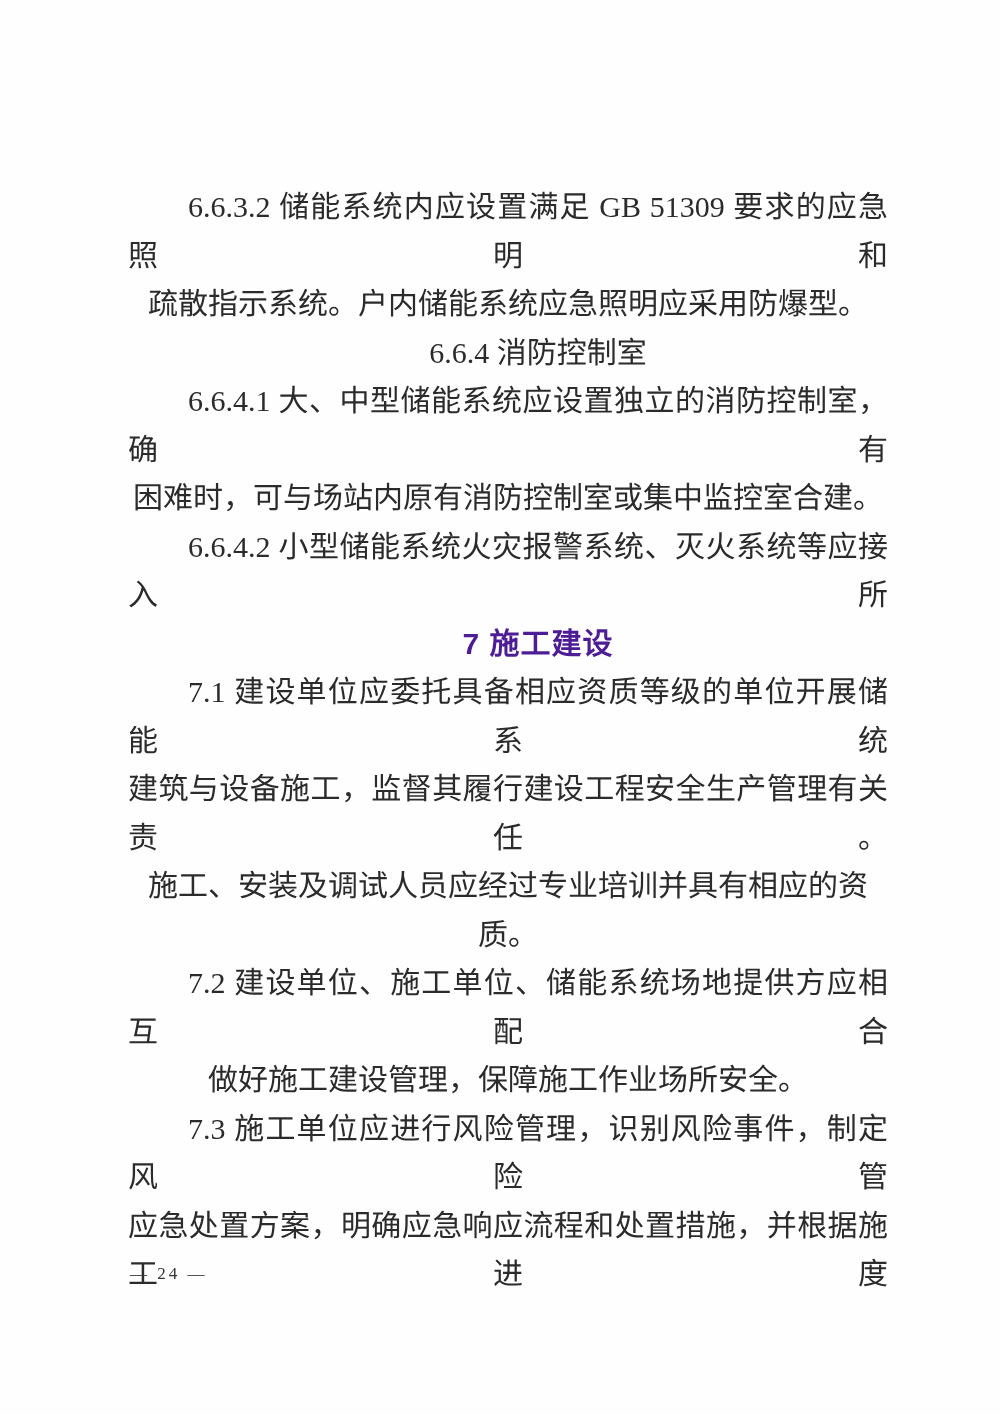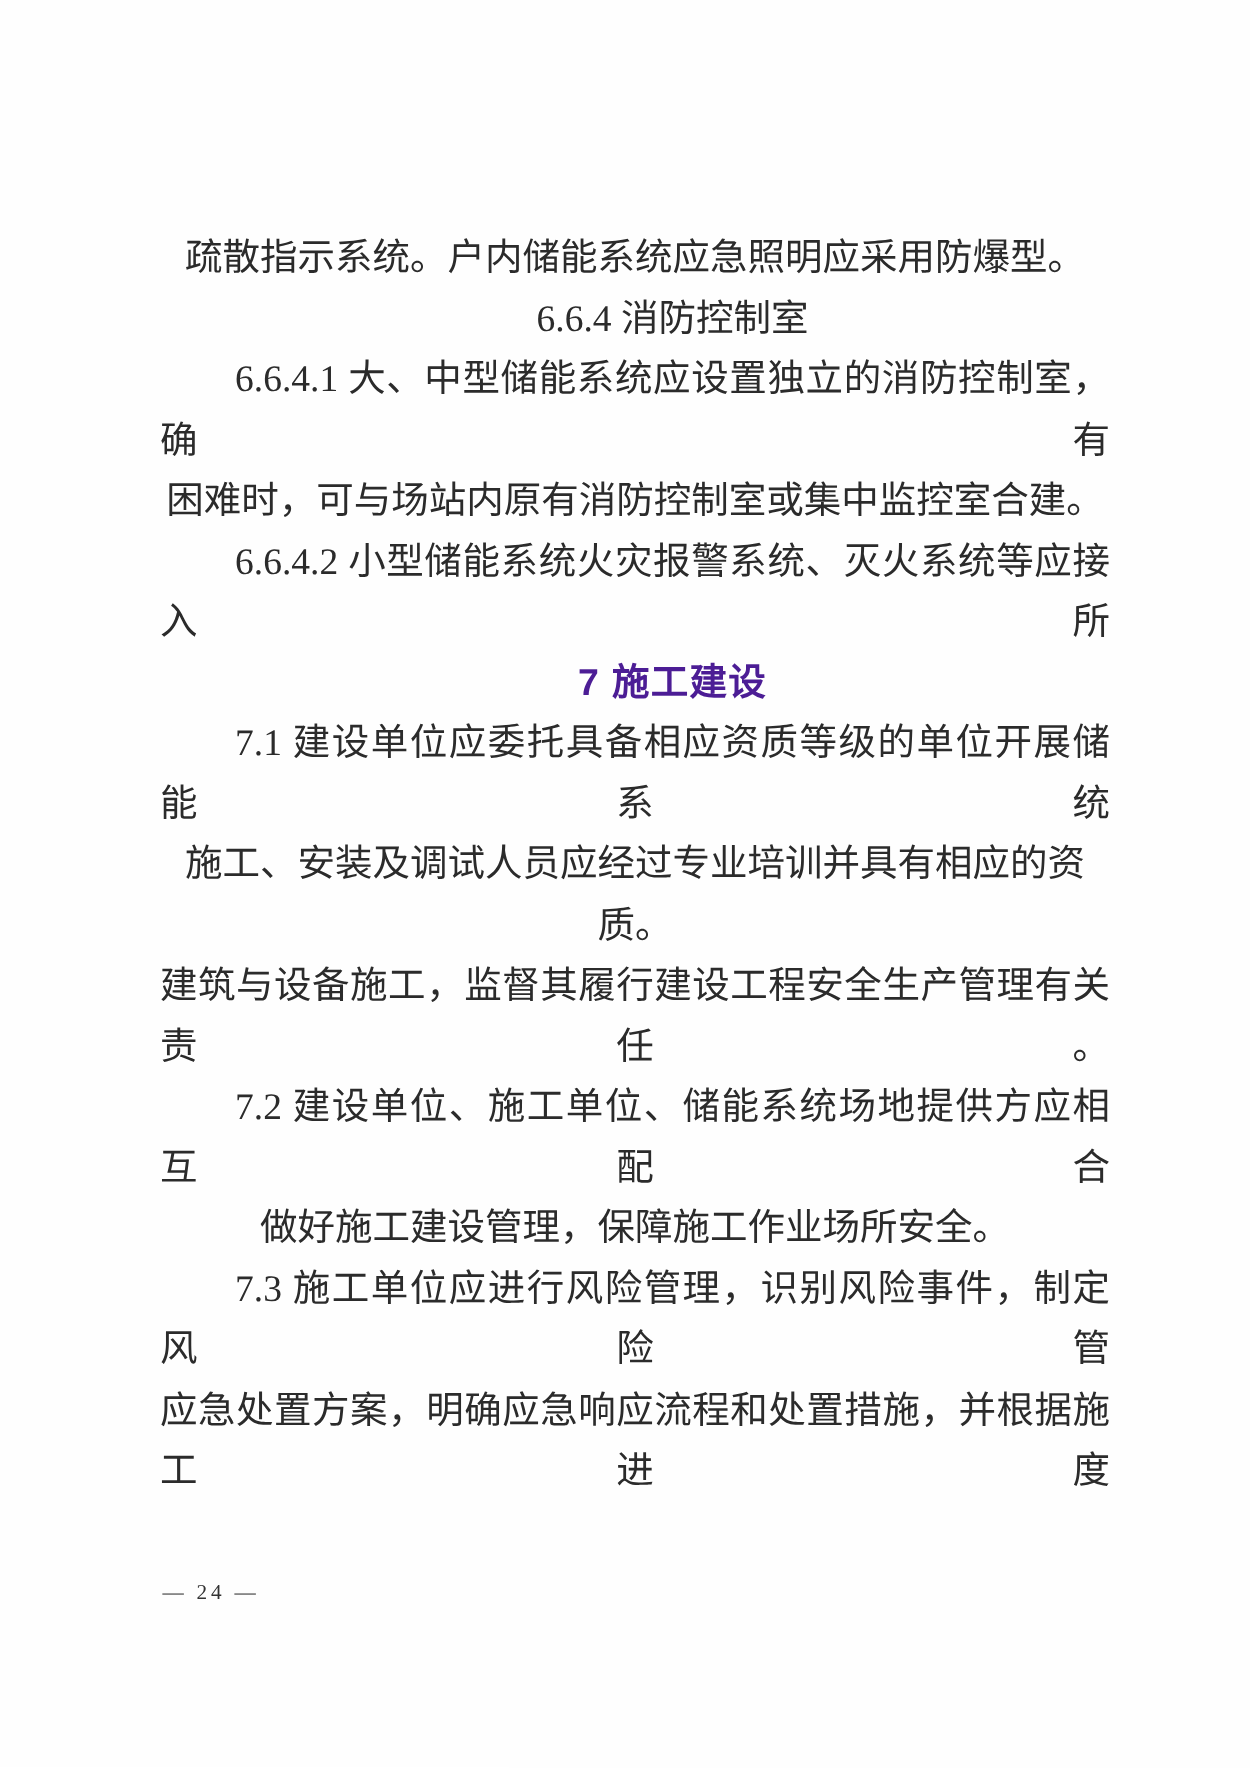--- a/index.html
+++ b/index.html
@@ -56,29 +56,30 @@
     color: #333333;
     font-family: "Liberation Serif", "DejaVu Serif", serif;
   }
 </style>
 </head>
 <body>
 
 <div class="page">
 
   <main class="body-text">
+    <p class="ln ind j">6.6.3.2 储能系统内应设置满足 GB 51309 要求的应急照明和</p>
     <p class="ln">疏散指示系统。户内储能系统应急照明应采用防爆型。</p>
     <p class="ln ind">6.6.4 消防控制室</p>
     <p class="ln ind j">6.6.4.1 大、中型储能系统应设置独立的消防控制室，确有</p>
     <p class="ln">困难时，可与场站内原有消防控制室或集中监控室合建。</p>
     <p class="ln ind j">6.6.4.2 小型储能系统火灾报警系统、灭火系统等应接入所</p>
     <p class="ln ind heading">7 施工建设</p>
     <p class="ln ind j">7.1 建设单位应委托具备相应资质等级的单位开展储能系统</p>
+    <p class="ln j">建筑与设备施工，监督其履行建设工程安全生产管理有关责任。</p>
     <p class="ln">施工、安装及调试人员应经过专业培训并具有相应的资质。</p>
-    <p class="ln j">建筑与设备施工，监督其履行建设工程安全生产管理有关责任。</p>
     <p class="ln ind j">7.2 建设单位、施工单位、储能系统场地提供方应相互配合</p>
     <p class="ln">做好施工建设管理，保障施工作业场所安全。</p>
     <p class="ln ind j">7.3 施工单位应进行风险管理，识别风险事件，制定风险管</p>
     <p class="ln j">应急处置方案，明确应急响应流程和处置措施，并根据施工进度</p>
 
   </main>
 
   <div class="footer-pageno">— 24 —</div>
 
 </div>

